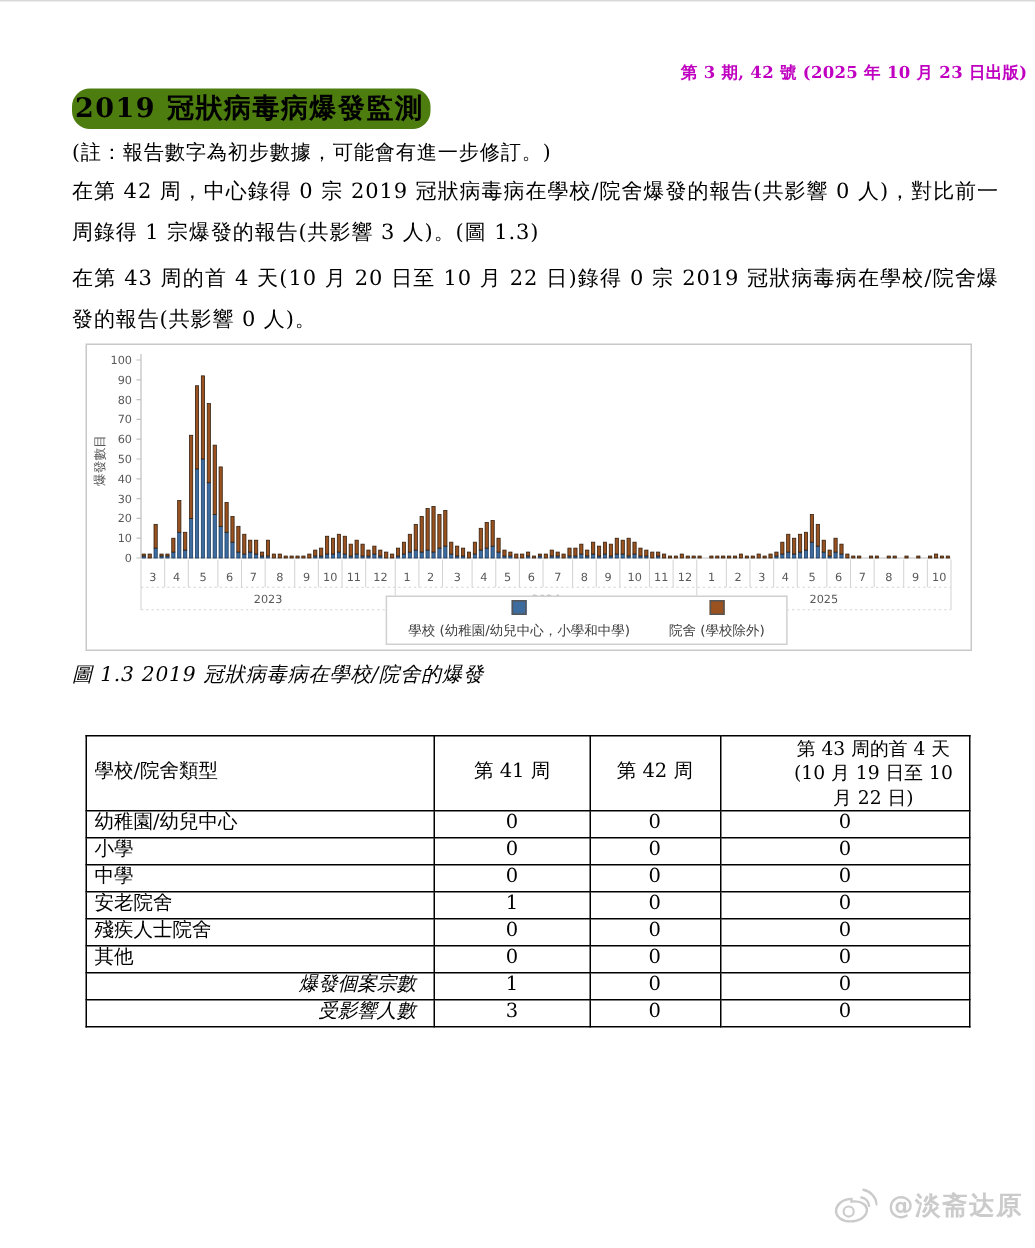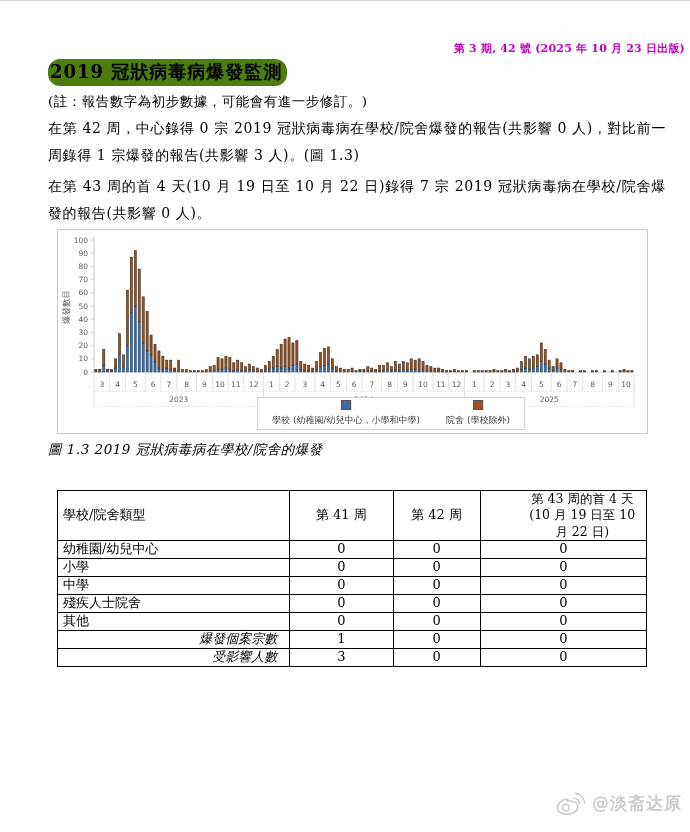--- a/index.html
+++ b/index.html
@@ -66,21 +66,21 @@
 </head>
 <body>
 
 <div class="issue-line" style="color: rgb(192, 0, 192);">第 3 期, 42 號 (2025 年 10 月 23 日出版)</div>
 
 <div class="doc-title" style="background: #4d7c0f; border-radius: 12px;">2019 冠狀病毒病爆發監測</div>
 
 <div class="doc-note">(註：報告數字為初步數據，可能會有進一步修訂。)</div>
 
 <div class="para para1">在第 42 周，中心錄得 0 宗 2019 冠狀病毒病在學校/院舍爆發的報告(共影響 0 人)，對比前一周錄得 1 宗爆發的報告(共影響 3 人)。(圖 1.3)</div>
-<div class="para para2">在第 43 周的首 4 天(10 月 19 日至 10 月 22 日)錄得 7 宗 2019 冠狀病毒病在學校/院舍爆發的報告(共影響 0 人)。</div>
+<div class="para para2">在第 43 周的首 4 天(10 月 20 日至 10 月 22 日)錄得 0 宗 2019 冠狀病毒病在學校/院舍爆發的報告(共影響 0 人)。</div>
 
 <div class="chart-box">
   <svg id="chart-svg" width="587" height="201" viewBox="0 0 587 201">
       <line x1="33" x2="36" y1="142" y2="142" stroke="#bfbfbf" stroke-width="0.8"></line>
       <text x="30" y="144.6" text-anchor="end" font-size="7.5" fill="#595959" font-family="DejaVu Sans, sans-serif">0</text>
       <line x1="33" x2="36" y1="128.8" y2="128.8" stroke="#bfbfbf" stroke-width="0.8"></line>
       <text x="30" y="131.4" text-anchor="end" font-size="7.5" fill="#595959" font-family="DejaVu Sans, sans-serif">10</text>
       <line x1="33" x2="36" y1="115.6" y2="115.6" stroke="#bfbfbf" stroke-width="0.8"></line>
       <text x="30" y="118.19999999999999" text-anchor="end" font-size="7.5" fill="#595959" font-family="DejaVu Sans, sans-serif">20</text>
       <line x1="33" x2="36" y1="102.4" y2="102.4" stroke="#bfbfbf" stroke-width="0.8"></line>
@@ -430,20 +430,26 @@
       <td class="num">0</td>
       <td class="num">0</td>
     </tr>
     <tr>
       <td class="lbl">中學</td>
       <td class="num">0</td>
       <td class="num">0</td>
       <td class="num">0</td>
     </tr>
     <tr>
+      <td class="lbl">安老院舍</td>
+      <td class="num">1</td>
+      <td class="num">0</td>
+      <td class="num">0</td>
+    </tr>
+    <tr>
       <td class="lbl">殘疾人士院舍</td>
       <td class="num">0</td>
       <td class="num">0</td>
       <td class="num">0</td>
     </tr>
     <tr>
       <td class="lbl">其他</td>
       <td class="num">0</td>
       <td class="num">0</td>
       <td class="num">0</td>

